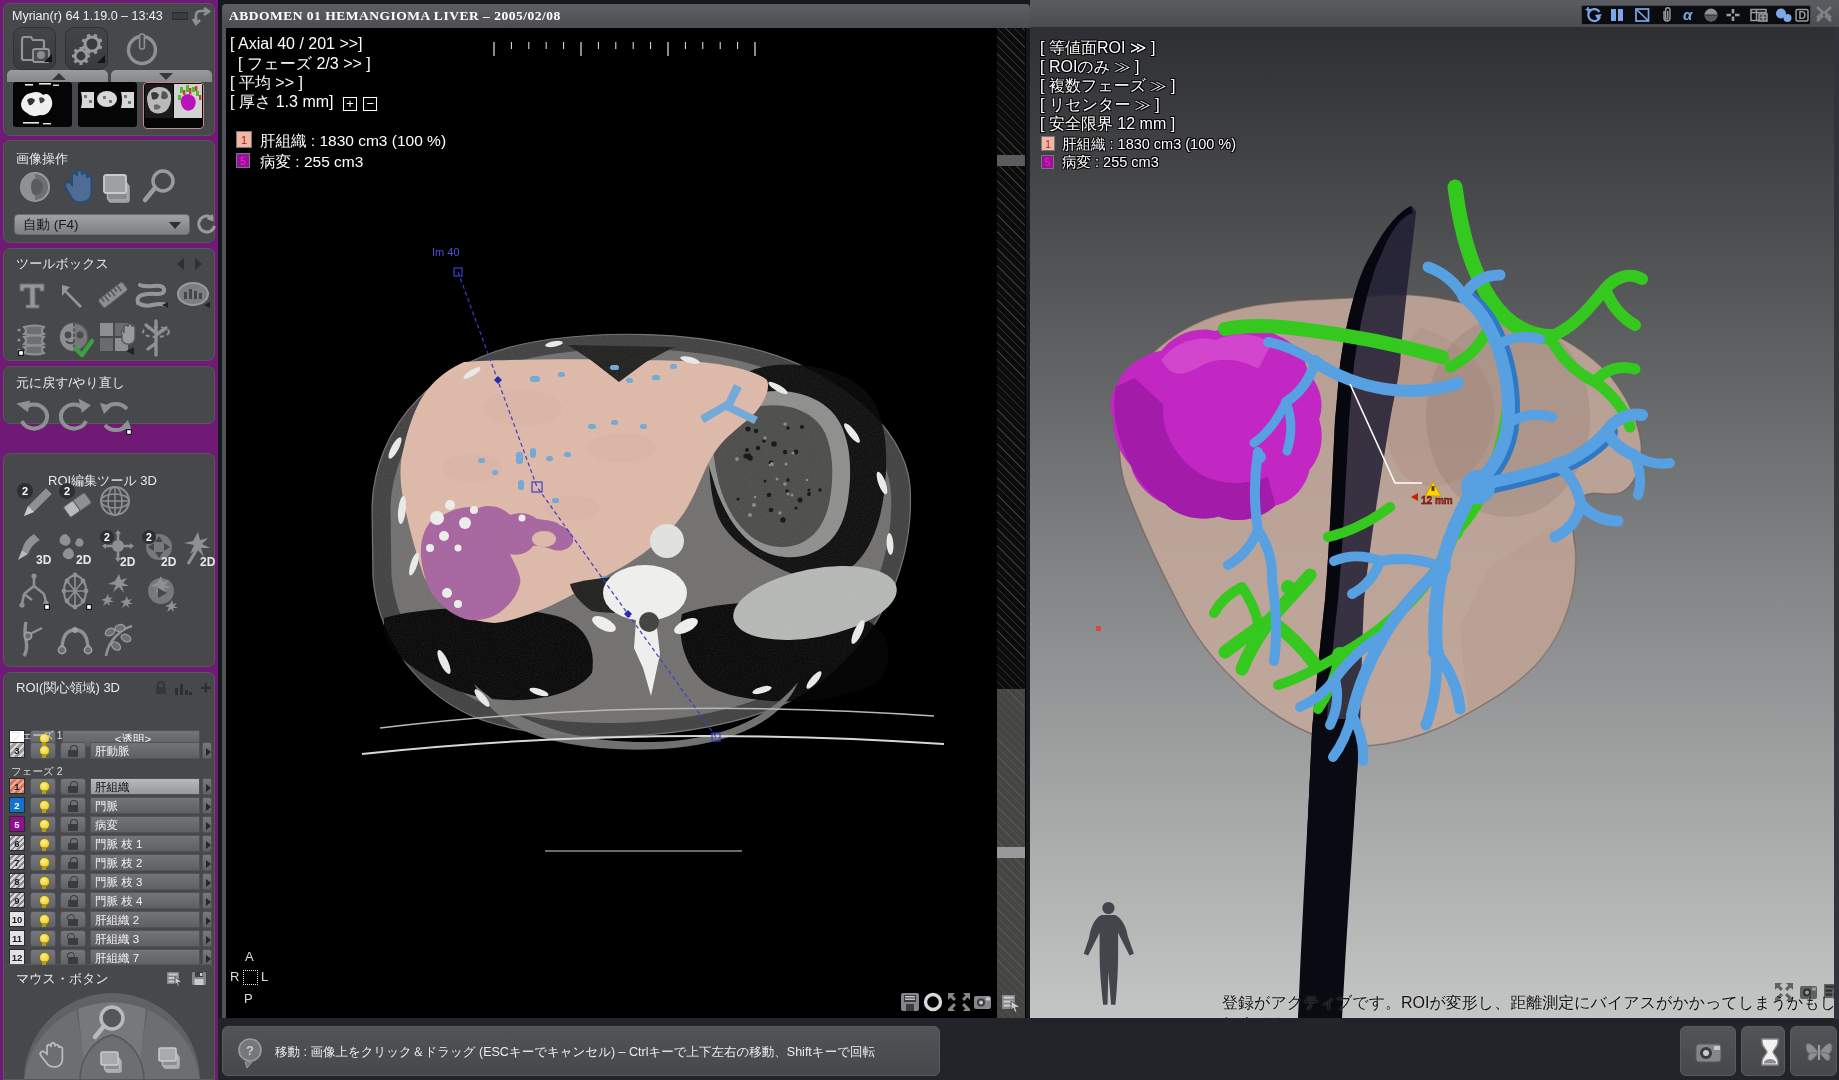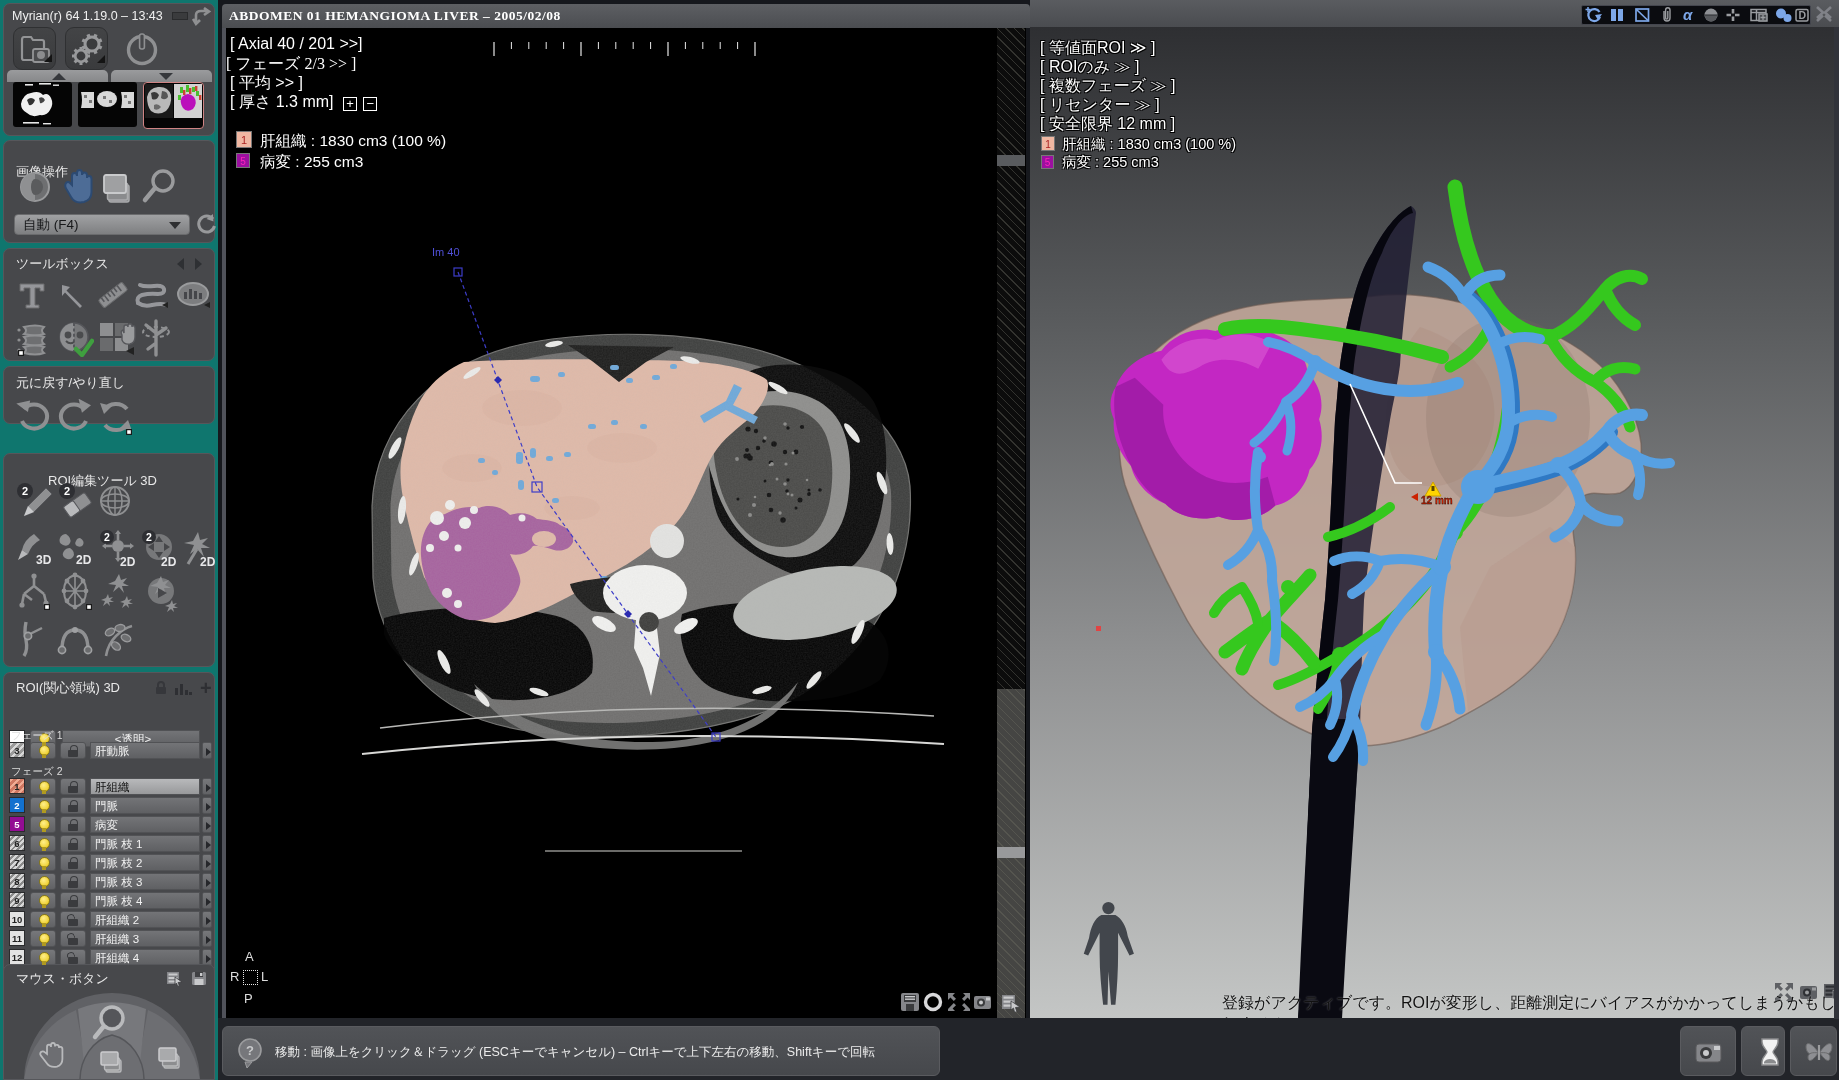--- a/index.html
+++ b/index.html
@@ -1,21 +1,21 @@
 <!DOCTYPE html>
 <html><head>
 <meta charset="utf-8">
 <style>
 * { margin:0; padding:0; box-sizing:border-box; }
 html,body { width:1839px; height:1080px; overflow:hidden; background:#16181d; }
 body { font-family:"Liberation Sans", sans-serif; }
 #root { position:relative; width:1839px; height:1080px; background:#16181d; }
 .abs { position:absolute; }
 
-#sidebar { position:absolute; left:0; top:0; width:218px; height:1080px; background:#0f766e; }
+#sidebar { position:absolute; left:0; top:0; width:218px; height:1080px; background:#701a75; }
 .panel { position:absolute; left:3px; width:212px; background:#47484b; border:1px solid #56575b; border-radius:7px; }
 .ptitle { position:absolute; left:12px; color:#e8e8e8; font-size:13px; }
 
 #ct-header { position:absolute; left:222px; top:4px; width:808px; height:24px; background:linear-gradient(#5d5f63,#4b4d51); border-radius:4px 4px 0 0; color:#fff; font-weight:bold; font-size:13.5px; line-height:24px; padding-left:7px; letter-spacing:0.5px;font-family:Liberation Serif, serif; }
 #ct-view { position:absolute; left:222px; top:28px; width:774px; height:990px; background:#000; overflow:hidden; }
 #ct-slider { position:absolute; left:996px; top:28px; width:30px; height:990px; background:#000; }
 
 #right-top { position:absolute; left:1030px; top:0; width:809px; height:27px; background:linear-gradient(#5a5c60,#4a4c50); }
 #right-view { position:absolute; left:1030px; top:27px; width:809px; height:992px; background:linear-gradient(180deg,#2e2f32 0%, #5a5c5e 30%, #8e8f90 62%, #c4c6c5 100%); }
 
@@ -140,21 +140,21 @@
           <g fill="#cc4433">
             <rect x="39" y="7" width="2.4" height="5"></rect>
             <rect x="45" y="5" width="2.4" height="6"></rect>
             <rect x="51" y="3" width="2.4" height="5"></rect>
             <rect x="55" y="12" width="2.4" height="5"></rect>
           </g>
         </svg>
     </div>
 
     <div class="panel" style="top:140px;height:103px;">
-      <div class="ptitle" style="top:22px;">画像操作</div>
+      <div class="ptitle" style="top:9px;">画像操作</div>
       <svg class="abs" style="left:14px;top:29px" width="34" height="34" viewBox="0 0 34 34">
           <circle cx="17" cy="17" r="14" fill="#6e6f71" stroke="#9a9b9d" stroke-width="2"></circle>
           <path d="M17 3 A14 14 0 0 0 17 31 Z" fill="#8f9092"></path>
           <path d="M17 9 A8 8 0 0 1 17 25 A4 8 0 0 1 17 9 Z" fill="#5a5b5d"></path>
         </svg>
       <svg class="abs" style="left:56px;top:27px" width="36" height="38" viewBox="0 0 36 38">
           <path d="M7 22 Q4 18 6 15 Q8 13 10 15 L12 17 L12 8 Q12 5 14.5 5 Q17 5 17 8 L17 5 Q17 2 19.5 2 Q22 2 22 5 L22 7 Q22 4.5 24.5 4.5 Q27 4.5 27 7.5 L27 10 Q27 8 29 8 Q31.5 8 31.5 11 L31.5 24 Q31.5 32 24 34 Q15 36 11 29 Z" fill="#4d6c96" stroke="#2c4a72" stroke-width="2"></path>
         </svg>
       <svg class="abs" style="left:94px;top:28px" width="34" height="36" viewBox="0 0 34 36">
           <rect x="8" y="12" width="20" height="17" rx="2" fill="#8a8b8d" stroke="#aaabad" stroke-width="1.5" transform="translate(3,4)"></rect>
@@ -498,21 +498,21 @@
           <span class="lock open"></span>
           <span class="rname">肝組織 3</span>
           <span class="rarr"></span>
         </div>
       <div class="roirow" style="top:276px;">
           <span class="chip" style="background:#e2e2e2;">
             <i>12</i>
           </span>
           <span class="bulb"></span>
           <span class="lock open"></span>
-          <span class="rname">肝組織 4</span>
+          <span class="rname">肝組織 7</span>
           <span class="rarr"></span>
         </div>
     </div>
 
     <div class="panel" style="top:964px;height:116px;overflow:hidden;border-radius:7px 7px 0 0;">
       <div class="ptitle" style="top:5px;">マウス・ボタン</div>
       <svg class="abs" style="left:162px;top:6px" width="17" height="15" viewBox="0 0 17 15">
           <rect x="1" y="1" width="12" height="12" fill="#85868a"></rect>
           <rect x="2.5" y="2.5" width="9" height="2" fill="#c9cacc"></rect>
           <rect x="2.5" y="6" width="9" height="2" fill="#c9cacc"></rect>
@@ -738,21 +738,21 @@
         <rect x="490" y="705" width="8" height="8" stroke-width="1.2"></rect>
       </g>
       <g fill="#2a2ab0">
           <path d="M276,348 l4 4 l-4 4 l-4 -4 Z"></path>
           <path d="M406,582 l4 4 l-4 4 l-4 -4 Z"></path>
         </g>
       <text x="210" y="228" font-size="11" fill="#5050d8">Im 40</text>
     </svg>
     
     <div class="ol" style="position:absolute;left:8px;top:7px;color:#fff;font-size:16px;">[ Axial 40 / 201 &gt;&gt;]</div>
-    <div class="ol" style="position:absolute;left:4px;top:26px;color:#fff;font-size:16px;font-family:Liberation Serif, serif;">[ フェーズ 2/3  &gt;&gt; ]</div>
+    <div class="ol" style="position:absolute;left:16px;top:26px;color:#fff;font-size:16px;">[ フェーズ 2/3  &gt;&gt; ]</div>
     <div class="ol" style="position:absolute;left:8px;top:45px;color:#fff;font-size:16px;">[ 平均 &gt;&gt; ]</div>
     <div class="ol" style="position:absolute;left:8px;top:64px;color:#fff;font-size:16px;">[ 厚さ 1.3 mm] <span style="display:inline-block;width:14px;height:14px;border:1.5px solid #fff;text-align:center;line-height:12px;font-size:13px;vertical-align:-1px;margin-left:5px;text-shadow:none;">+</span> <span style="display:inline-block;width:14px;height:14px;border:1.5px solid #fff;text-align:center;line-height:12px;font-size:13px;vertical-align:-1px;margin-left:2px;text-shadow:none;">−</span></div>
     <div style="position:absolute;left:14px;top:103px;width:16px;height:17px;background:#f0b7a2;border:1px solid #777;color:#a22;font-size:11px;text-align:center;line-height:17px;">1</div>
     <div class="ol" style="position:absolute;left:38px;top:103px;color:#fff;font-size:15.5px;">肝組織 : 1830 cm3   (100 %)</div>
     <div style="position:absolute;left:14px;top:125px;width:14px;height:15px;background:#9c10a0;border:1px solid #777;color:#f2b;font-size:10px;text-align:center;line-height:15px;">5</div>
     <div class="ol" style="position:absolute;left:38px;top:124px;color:#fff;font-size:15.5px;">病変 : 255 cm3</div>
     
     <div style="position:absolute;left:23px;top:921px;color:#ddd;font-size:13px;">A</div>
     <div style="position:absolute;left:8px;top:941px;color:#ddd;font-size:13px;">R</div>
     <div style="position:absolute;left:39px;top:941px;color:#ddd;font-size:13px;">L</div>

